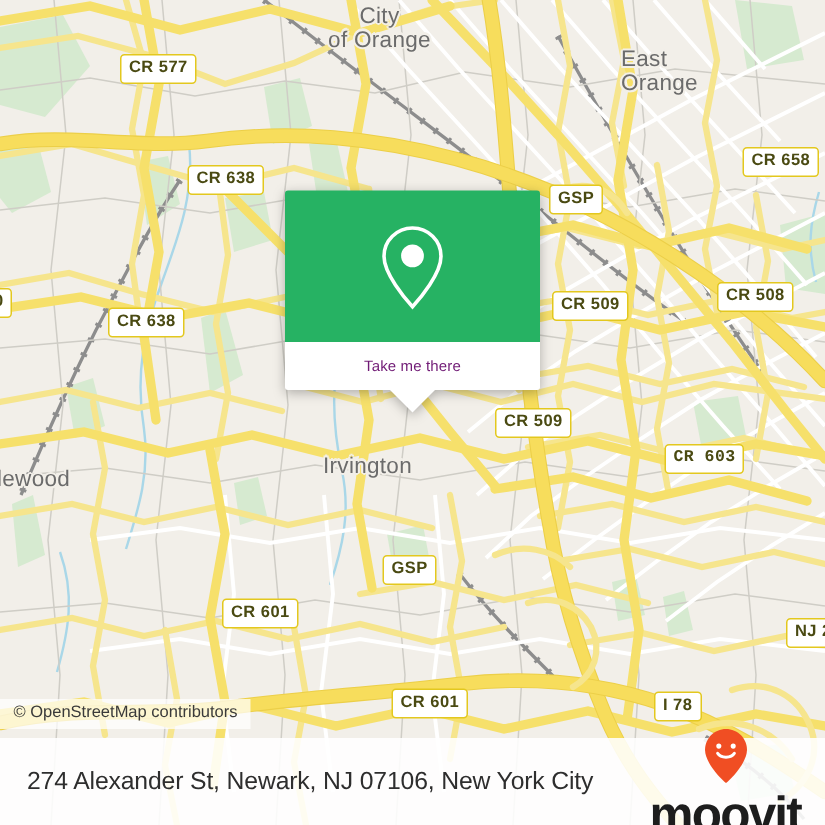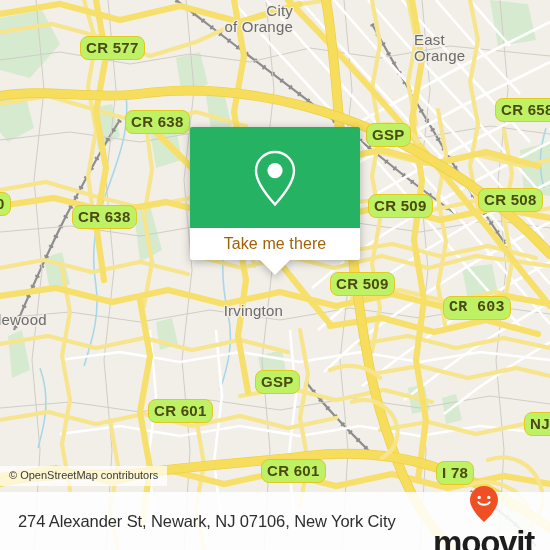--- a/index.html
+++ b/index.html
@@ -14,37 +14,37 @@
 
   
   #map { position:absolute; left:0; top:0; width:550px; height:550px; background:#f2efe9; }
   #map svg { display:block; }
 
   .place-label {
     position:absolute;
     color:#6b6b6b;
     font-size:15px;
     line-height:16px;
-    text-align:right;
+    text-align:center;
     white-space:pre;
     letter-spacing:.2px;
     text-shadow:
       1.5px 0 0 rgba(242,239,233,.95), -1.5px 0 0 rgba(242,239,233,.95),
       0 1.5px 0 rgba(242,239,233,.95), 0 -1.5px 0 rgba(242,239,233,.95),
       1px 1px 0 rgba(242,239,233,.95), -1px -1px 0 rgba(242,239,233,.95),
       1px -1px 0 rgba(242,239,233,.95), -1px 1px 0 rgba(242,239,233,.95);
   }
 
   .shield {
     position:absolute;
-    background:#bef264;
+    background:#ffffff;
     border:1.6px solid #e3c81e;
-    border-radius:8px;
+    border-radius:3px;
     color:#4a4a12;
-    font-size:15px;
+    font-size:11px;
     font-weight:bold;
     line-height:1;
     padding:3px 5px 4px 5px;
     white-space:nowrap;
     letter-spacing:.3px;
   }
 
   
   #popup {
     position:absolute;
@@ -59,22 +59,22 @@
     display:flex; align-items:center; justify-content:center;
   }
   #popup-green svg { display:block; }
   #popup-white {
     height:32px;
     background:#ffffff;
     border-radius:0 0 2px 2px;
     display:flex; align-items:center; justify-content:center;
   }
   #popup-label {
-    color:#a16207;
-    font-size:16px;
+    color:#701a75;
+    font-size:10px;
     letter-spacing:.1px;
   }
   #popup-tail {
     position:absolute;
     left:70px; top:133px;
     width:0; height:0;
     border-left:15px solid transparent;
     border-right:15px solid transparent;
     border-top:15px solid #ffffff;
   }

